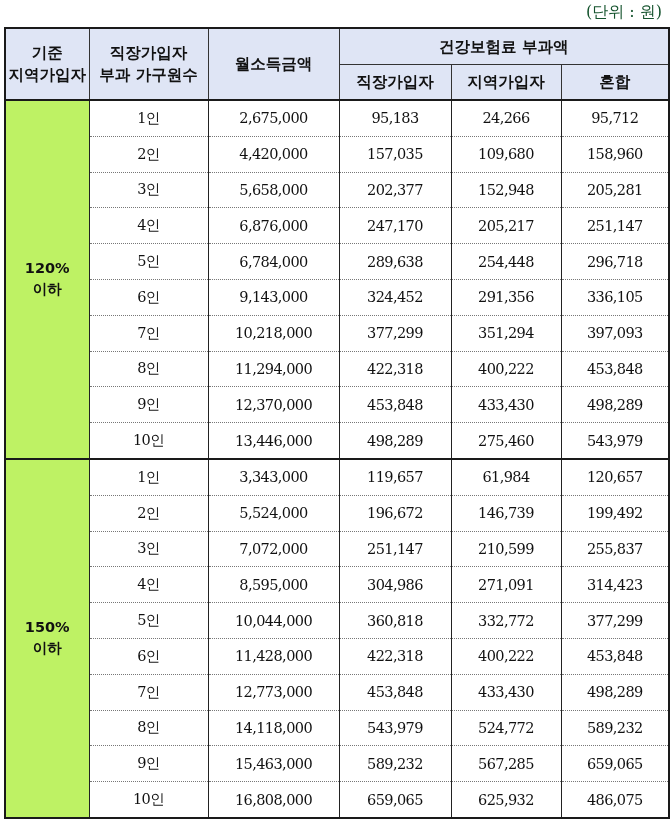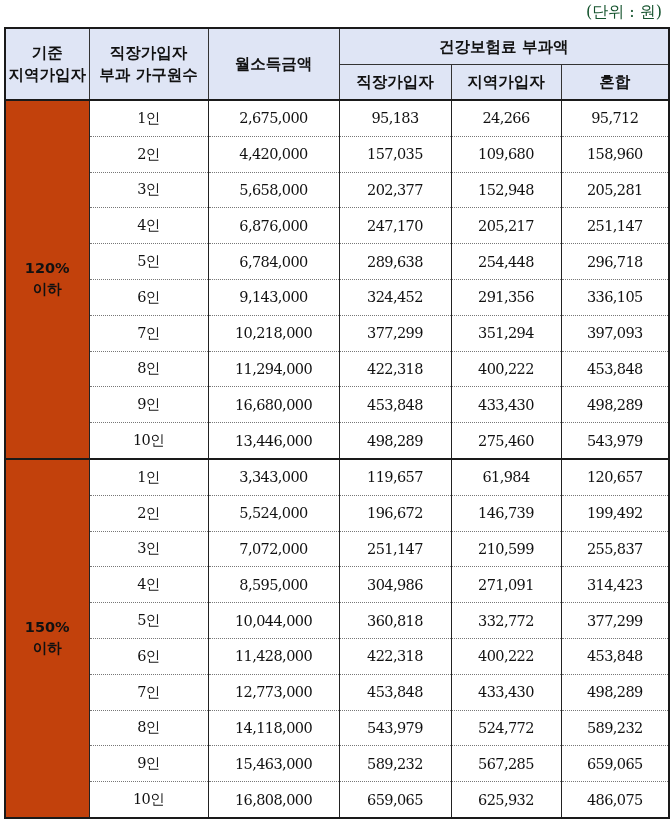--- a/index.html
+++ b/index.html
@@ -65,21 +65,21 @@
       text-align: center;
       vertical-align: middle;
       height: 34.8px;
       padding: 0;
       font-family: "DejaVu Serif", "Liberation Serif", serif;
       font-size: 14.5px;
       letter-spacing: -0.6px;
       color: #111;
     }
     .fee-table td.group-cell {
-      background: #c2410c;
+      background: #bef264;
       font-family: "DejaVu Sans", "Liberation Sans", sans-serif;
       font-weight: bold;
       font-size: 14.5px;
       letter-spacing: 0;
       line-height: 21px;
       border-right: 1.5px solid #222;
       border-bottom: 2.5px solid #1a1a1a;
     }
     .fee-table tr.group-end td { border-bottom: 2.5px solid #1a1a1a; }
     .fee-table tr.group-start td { border-top: 2.5px solid #1a1a1a; }
@@ -176,21 +176,21 @@
       </tr>
       <tr>
         <td>8인</td>
         <td>11,294,000</td>
         <td>422,318</td>
         <td>400,222</td>
         <td>453,848</td>
       </tr>
       <tr>
         <td>9인</td>
-        <td>16,680,000</td>
+        <td>12,370,000</td>
         <td>453,848</td>
         <td>433,430</td>
         <td>498,289</td>
       </tr>
       <tr class="group-end">
         <td>10인</td>
         <td>13,446,000</td>
         <td>498,289</td>
         <td>275,460</td>
         <td>543,979</td>

